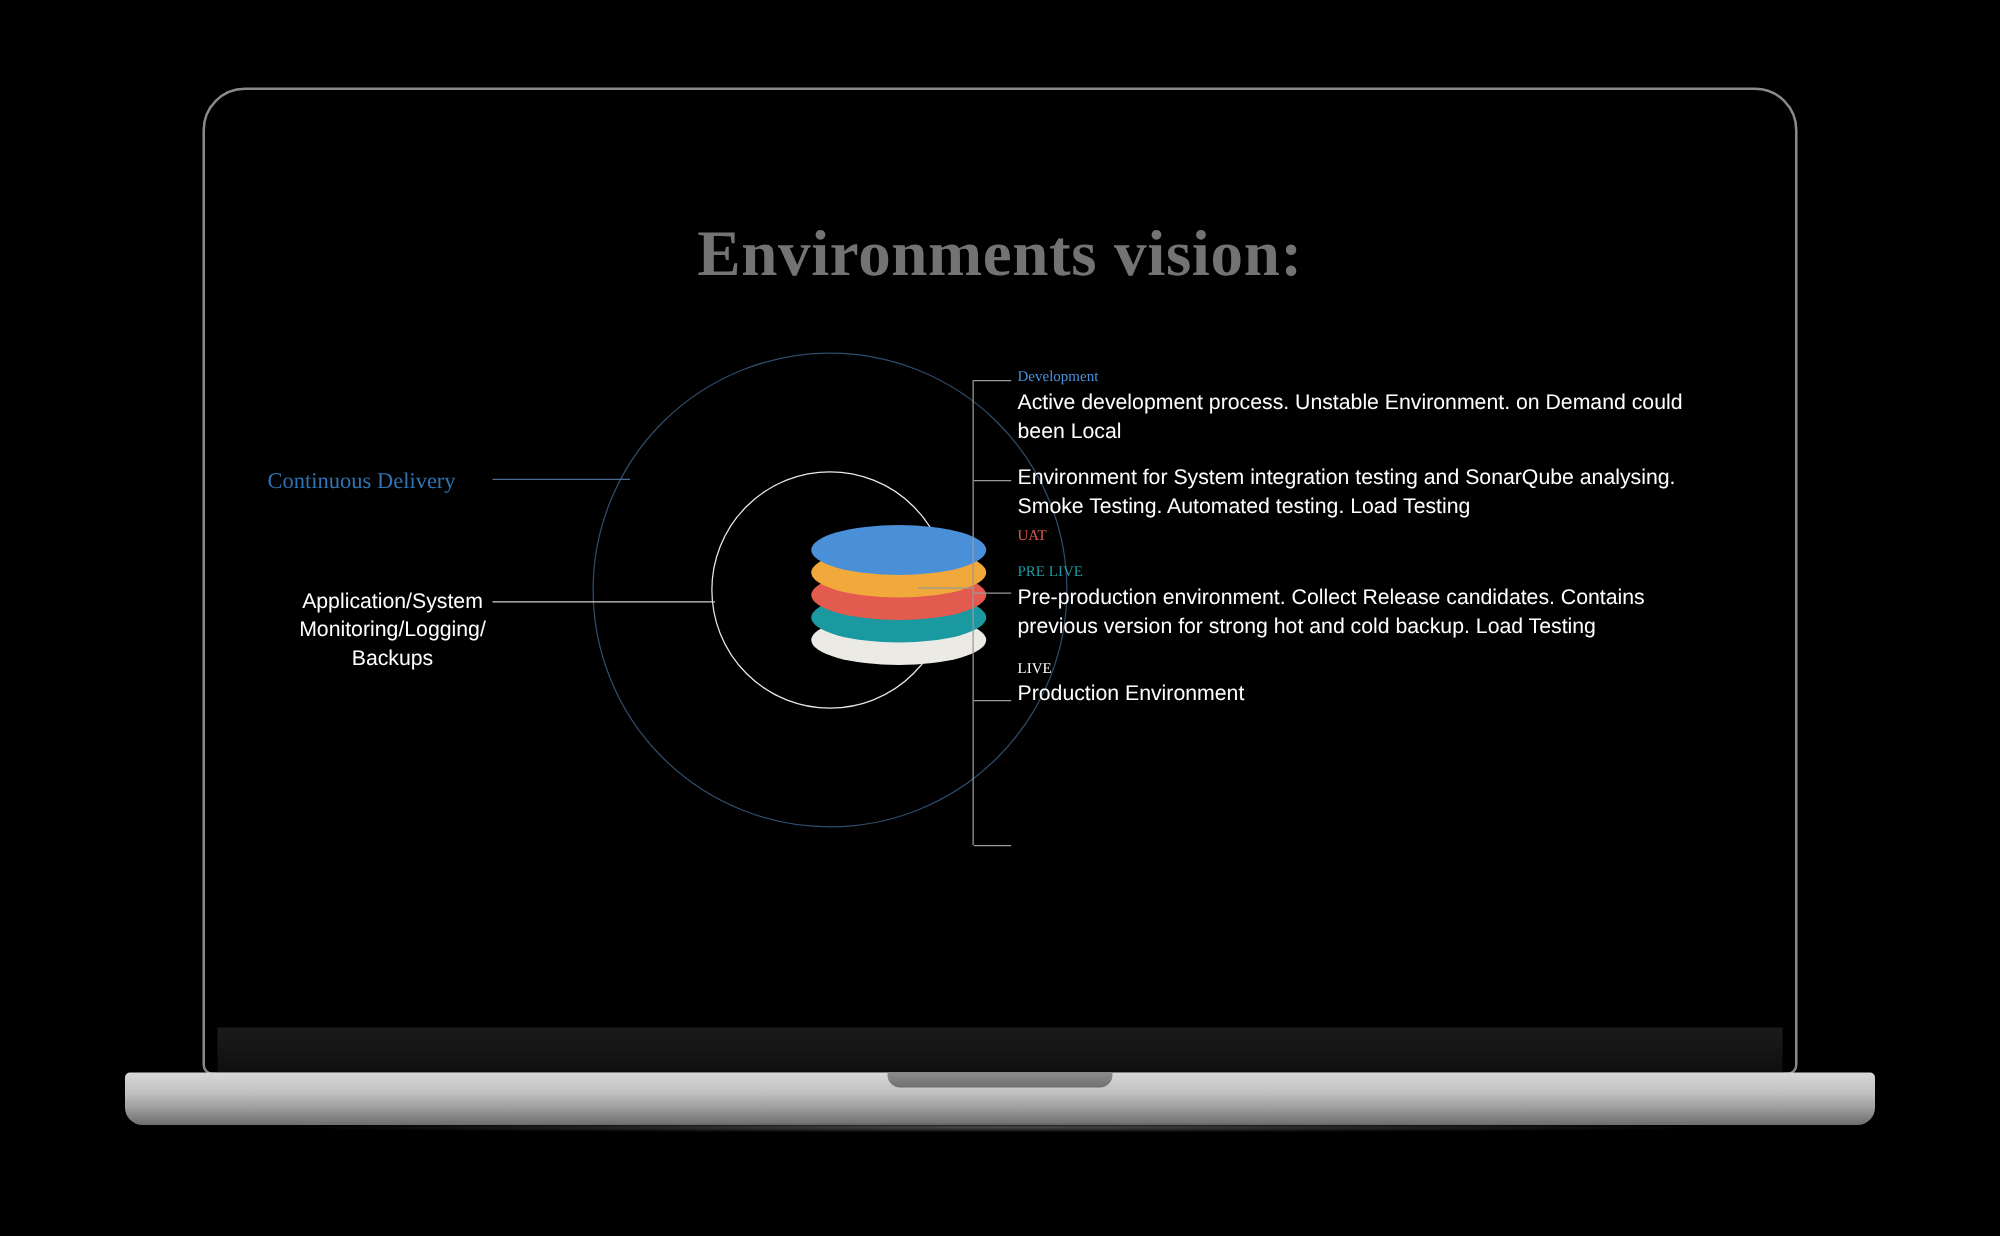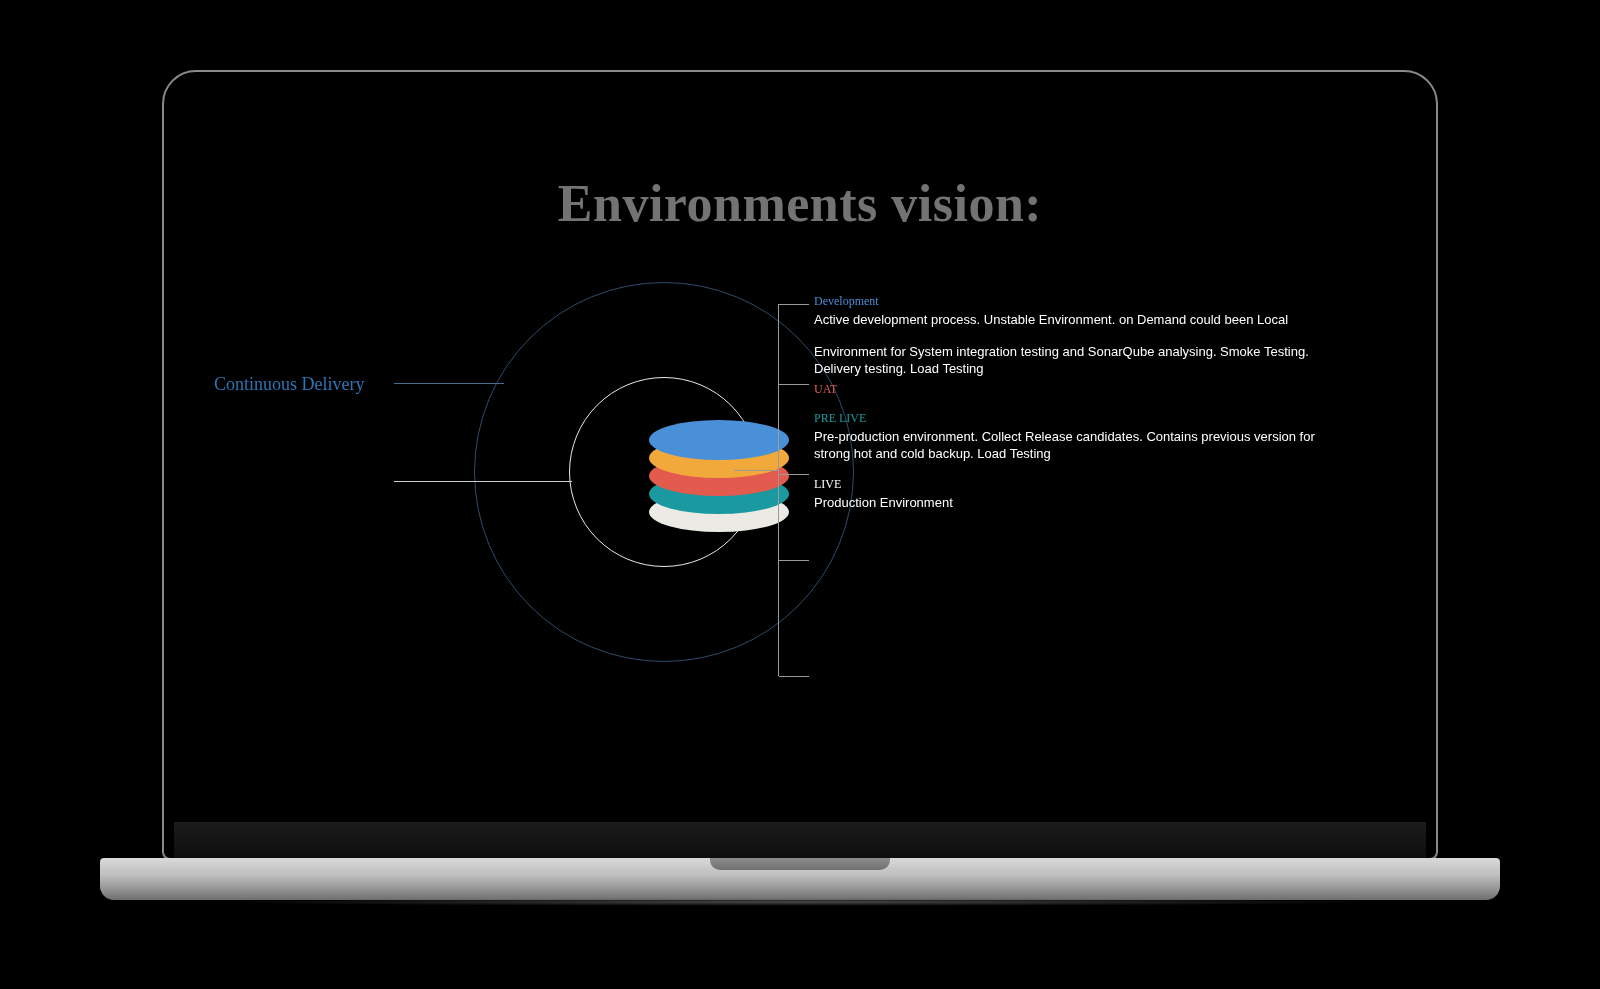--- a/index.html
+++ b/index.html
@@ -172,21 +172,21 @@
   .env {
     margin-bottom: 14px;
   }
   .env-title {
     font-family: Georgia, "Times New Roman", serif;
     font-size: 12px;
     margin-bottom: 2px;
   }
   .env-desc {
     color: #fff;
-    font-size: 13px;
+    font-size: 17px;
     line-height: 1.35;
   }
   .env.dev .env-title { color: #4a90d9; }
   .env.sit .env-title { color: #f2a93b; }
   .env.uat .env-title { color: #e35a4f; }
   .env.pre .env-title { color: #1a9aa0; }
   .env.live .env-title { color: #ffffff; font-family: Liberation Serif, serif; }
 
   .env.uat { margin-top: -10px; }
 
@@ -237,38 +237,39 @@
         <div class="disc d1"></div>
         <div class="disc d2"></div>
         <div class="disc d3"></div>
         <div class="disc d4"></div>
         <div class="disc d5"></div>
       </div>
 
       <div class="left-label cd">Continuous Delivery</div>
       <div class="left-line cd-line"></div>
 
+      <div class="left-label mon">Application/System Monitoring/Logging/ Backups</div>
       <div class="left-line mon-line"></div>
 
       <div class="stem"></div>
       <div class="bracket">
         <div class="tick t1"></div>
         <div class="tick t2"></div>
         <div class="tick t3"></div>
         <div class="tick t4"></div>
         <div class="tick t5"></div>
       </div>
 
       <div class="env-list">
         <div class="env dev">
           <div class="env-title">Development</div>
           <div class="env-desc">Active development process. Unstable Environment. on Demand could been Local</div>
         </div>
         <div class="env sit">
-          <div class="env-desc">Environment for System integration testing and SonarQube analysing. Smoke Testing. Delivery testing. Load Testing</div>
+          <div class="env-desc">Environment for System integration testing and SonarQube analysing. Smoke Testing. Automated testing. Load Testing</div>
         </div>
         <div class="env uat">
           <div class="env-title">UAT</div>
         </div>
         <div class="env pre">
           <div class="env-title">PRE LIVE</div>
           <div class="env-desc">Pre-production environment. Collect Release candidates. Contains previous version for strong hot and cold backup. Load Testing</div>
         </div>
         <div class="env live">
           <div class="env-title">LIVE</div>

